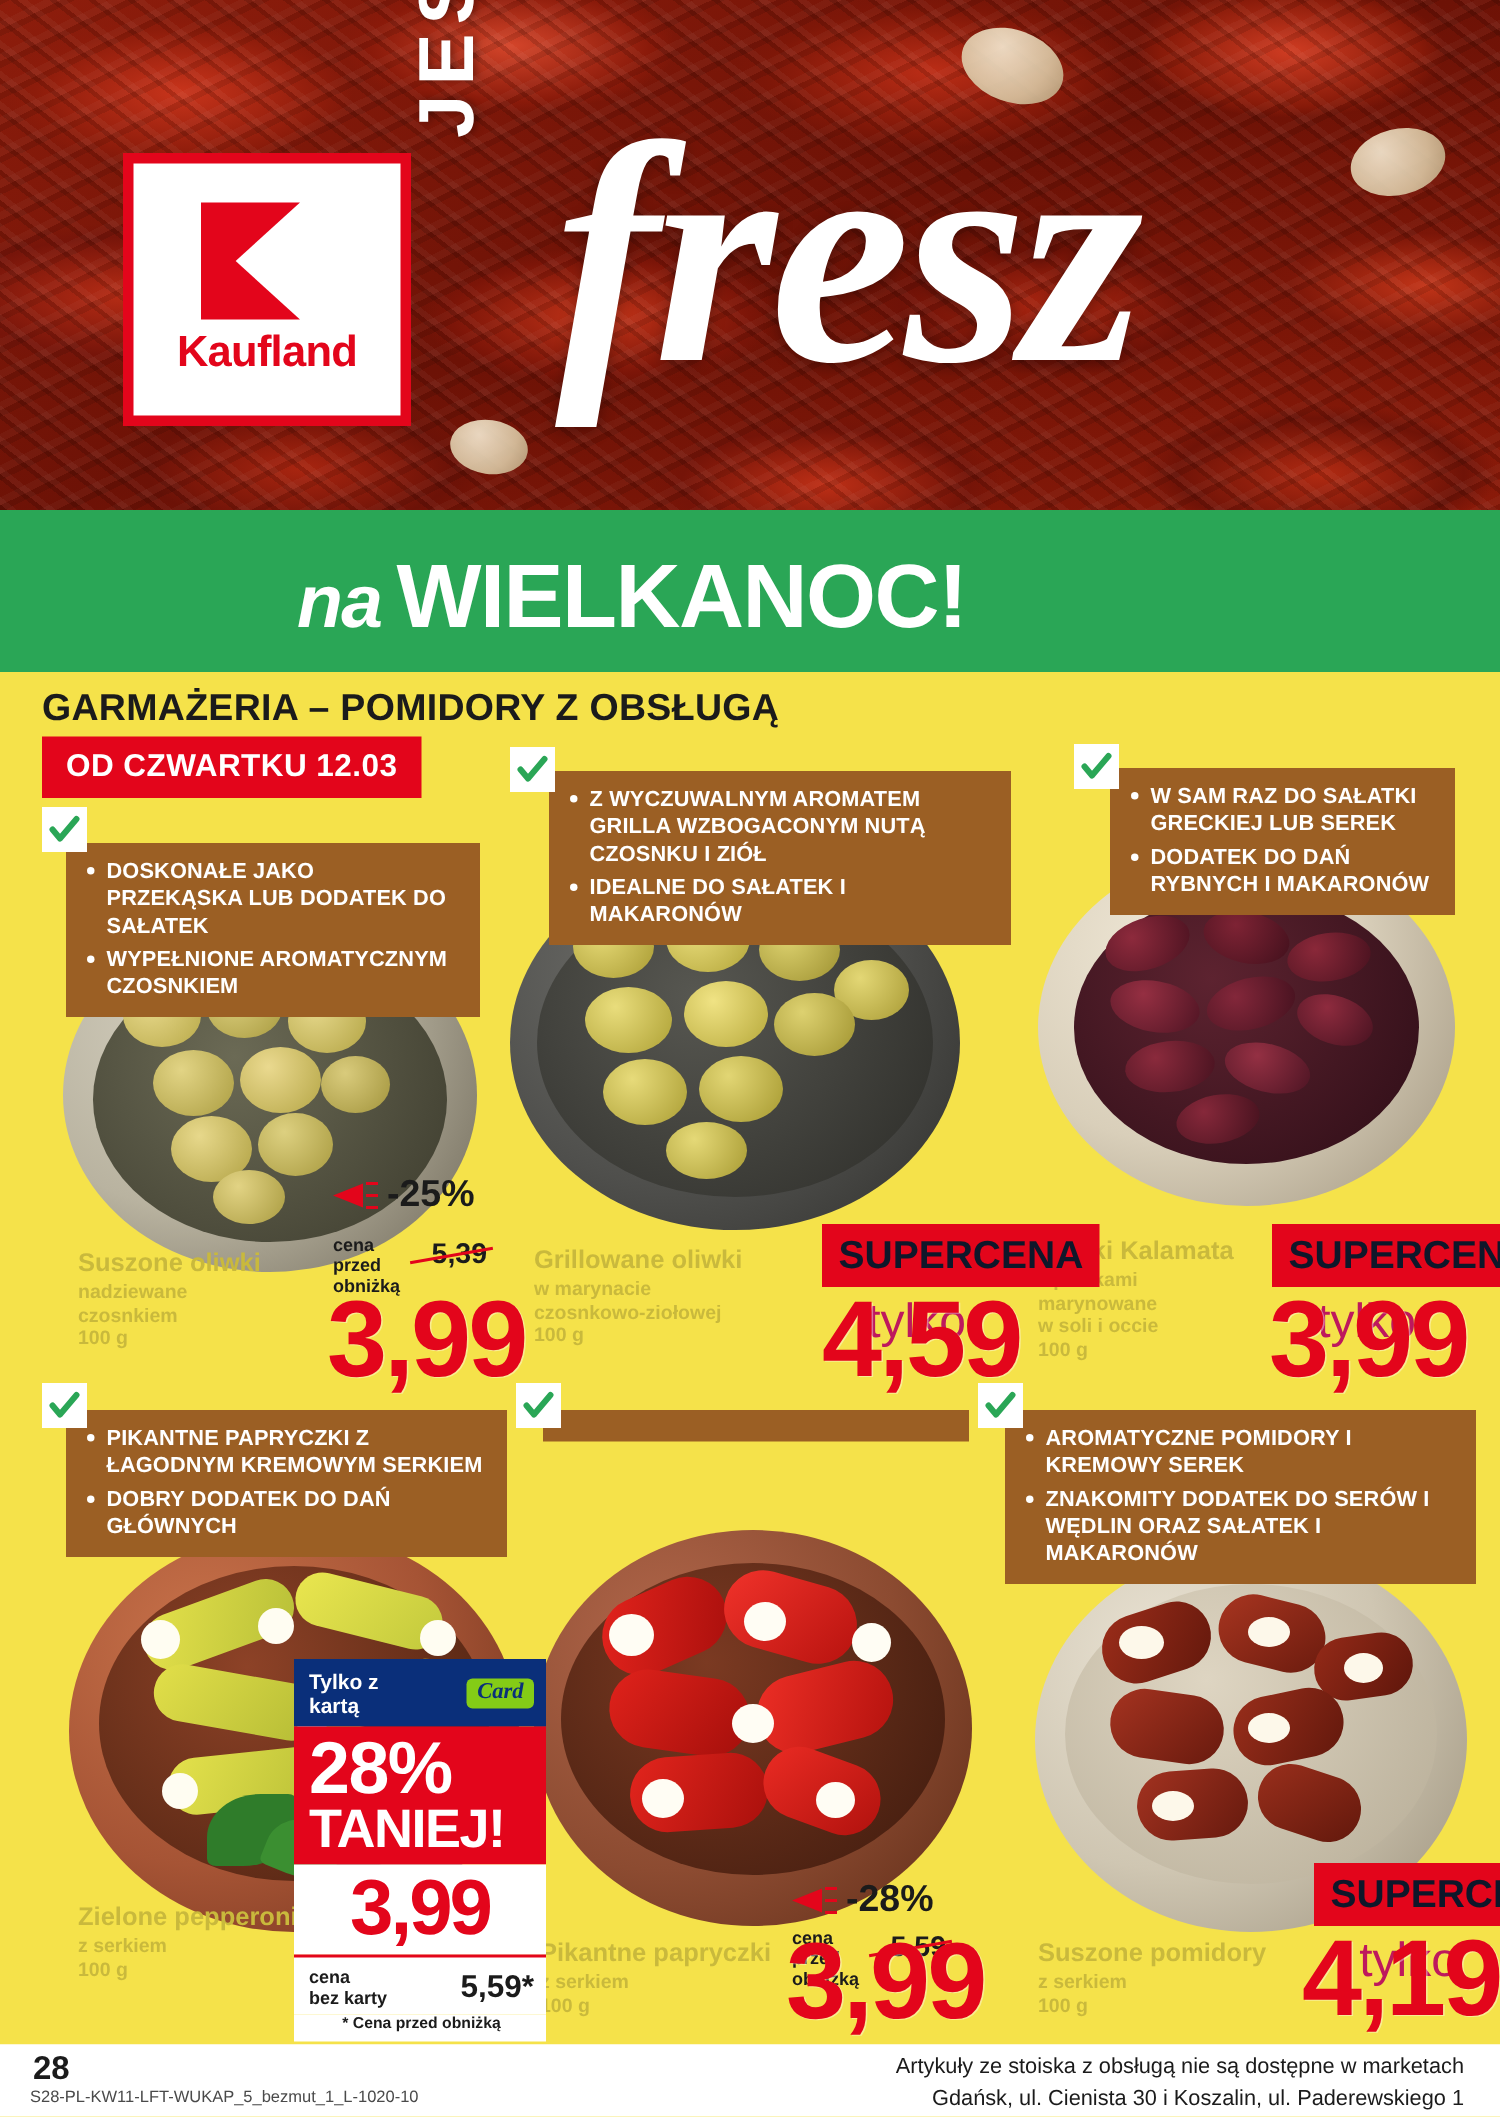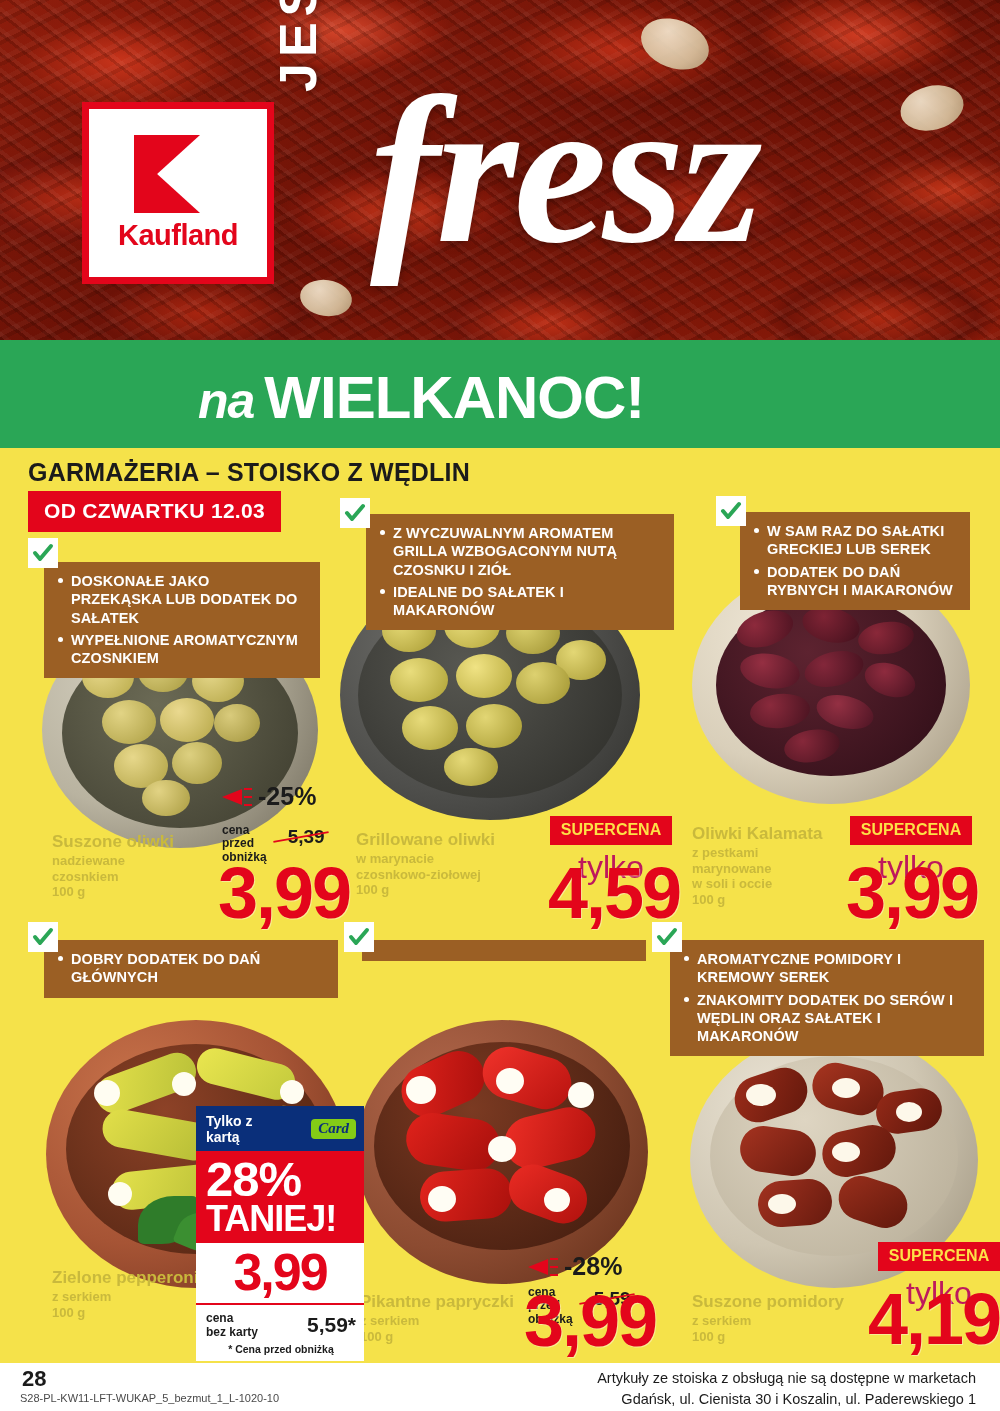--- a/index.html
+++ b/index.html
@@ -135,21 +135,21 @@
   
   .price-big{
     position:absolute; color:#e3051b; font-weight:bold;
     font-size:72px; line-height:62px; letter-spacing:-2px; z-index:12;
     text-shadow:1px 1px 0 rgba(255,255,255,.4);
   }
   .supercena{
     position:absolute; z-index:12; text-align:center;
   }
   .supercena .sc{
-    background:#e3051b; color:#fde047; font-weight:bold; font-size:16px;
+    background:#e3051b; color:#0f172a; font-weight:bold; font-size:26px;
     padding:5px 11px 6px 11px; display:inline-block;
   }
   .supercena .tylko{
     display:block; color:#be185d; font-weight:normal; font-size:32px; margin-top:4px;
   }
   .oldprice{
     position:absolute; z-index:12; font-size:12px; color:#1b1b1b; font-weight:bold; line-height:1.12;
   }
   .oldprice .val{
     font-size:19px; font-weight:bold; color:#1b1b1b;
@@ -251,21 +251,21 @@
 <div class="green">
 
   <div class="green-text">
     <span class="na">na</span><span>WIELKANOC!</span>
   </div>
 
 </div>
 
 <div class="body-yellow"></div>
 
-<div class="sec-title">GARMAŻERIA – STOISKO Z WĘDLIN</div>
+<div class="sec-title">GARMAŻERIA – POMIDORY Z OBSŁUGĄ</div>
 <div class="date-badge">OD CZWARTKU 12.03</div>
 
 <div class="photo" style="left:42px;top:612px;width:276px;height:236px;border-radius:50%;
      background:
        radial-gradient(circle at 30% 30%, #d2cdbd 0%, #b9b3a0 48%, #8c8675 78%, #6d6858 100%);">
   <div style="position:absolute;left:20px;top:26px;width:236px;height:190px;border-radius:50%;background:radial-gradient(circle at 40% 35%, #6b6a55, #3c3b2d);"></div>
   <div style="position:absolute;left:40px;top:44px;width:52px;height:42px;border-radius:50%;background:radial-gradient(circle at 35% 30%,#e8d98c,#b8a948);"></div>
   <div style="position:absolute;left:96px;top:40px;width:50px;height:40px;border-radius:50%;background:radial-gradient(circle at 35% 30%,#ddd07f,#a89a3f);"></div>
   <div style="position:absolute;left:150px;top:48px;width:52px;height:42px;border-radius:50%;background:radial-gradient(circle at 35% 30%,#e5d78a,#b3a444);"></div>
   <div style="position:absolute;left:60px;top:88px;width:54px;height:44px;border-radius:50%;background:radial-gradient(circle at 35% 30%,#e2d485,#ab9d41);"></div>
@@ -402,20 +402,21 @@
   <div style="position:absolute;left:92px;top:176px;width:60px;height:48px;background:#2f7c2a;border-radius:60% 10% 60% 10%;"></div>
   <div style="position:absolute;left:132px;top:192px;width:50px;height:40px;background:#3b8f31;border-radius:60% 10% 60% 10%;transform:rotate(22deg);"></div>
 </div>
 <div class="check" style="left:28px;top:922px;">
   <svg width="22" height="22" viewBox="0 0 22 22">
       <path d="M3 11 L8 17 L19 4" stroke="#2aa656" stroke-width="4" fill="none" stroke-linecap="round" stroke-linejoin="round"></path>
     </svg>
 </div>
 <div class="callout" style="left:44px;top:940px;width:294px;">
   <ul>
+    <li>PIKANTNE PAPRYCZKI Z ŁAGODNYM KREMOWYM SERKIEM</li>
     <li>DOBRY DODATEK DO DAŃ GŁÓWNYCH</li>
   </ul>
 </div>
 <div class="prodname" style="left:52px;top:1268px;">
   <span>Zielone pepperoni</span>
   <span class="sub">z serkiem</span>
   <span class="sub">100 g</span>
 </div>
 
 <div class="cardpromo" style="left:196px;top:1106px;">

